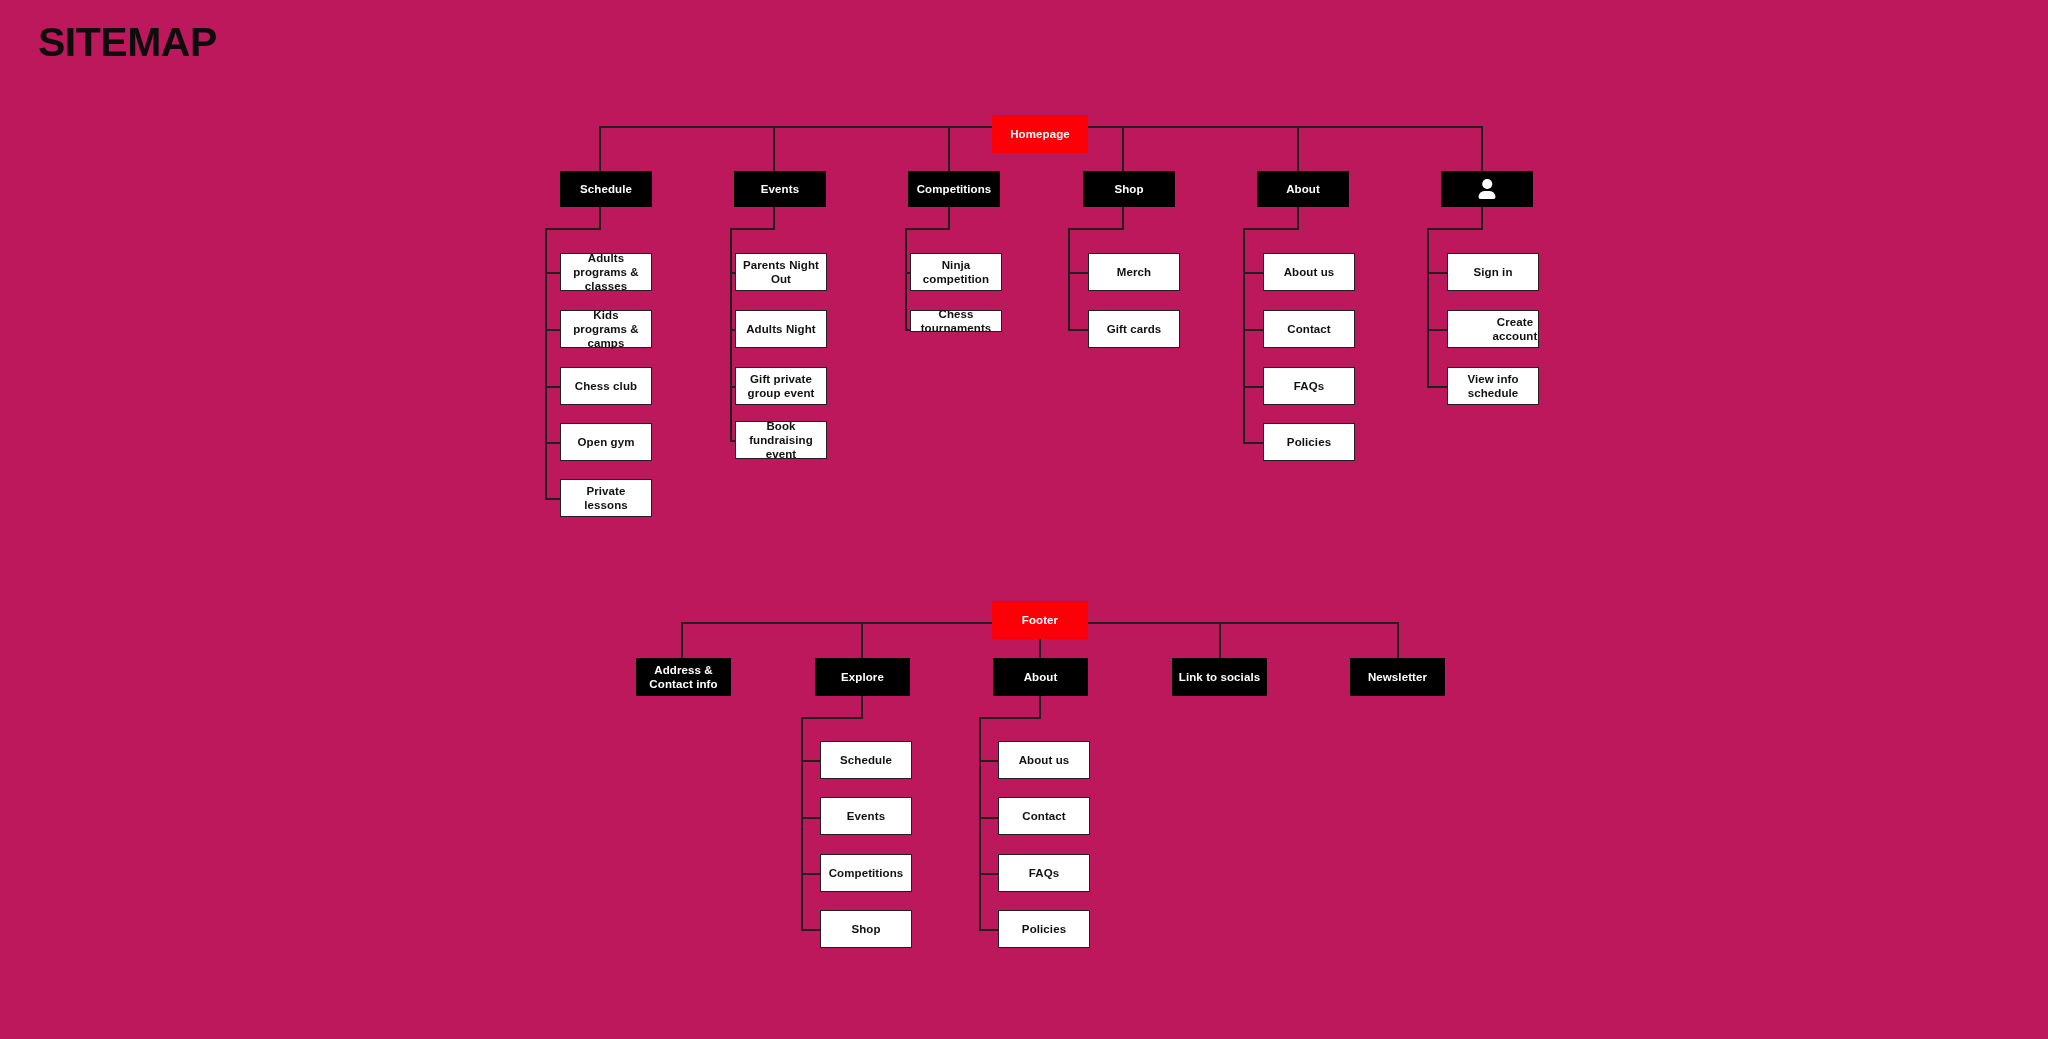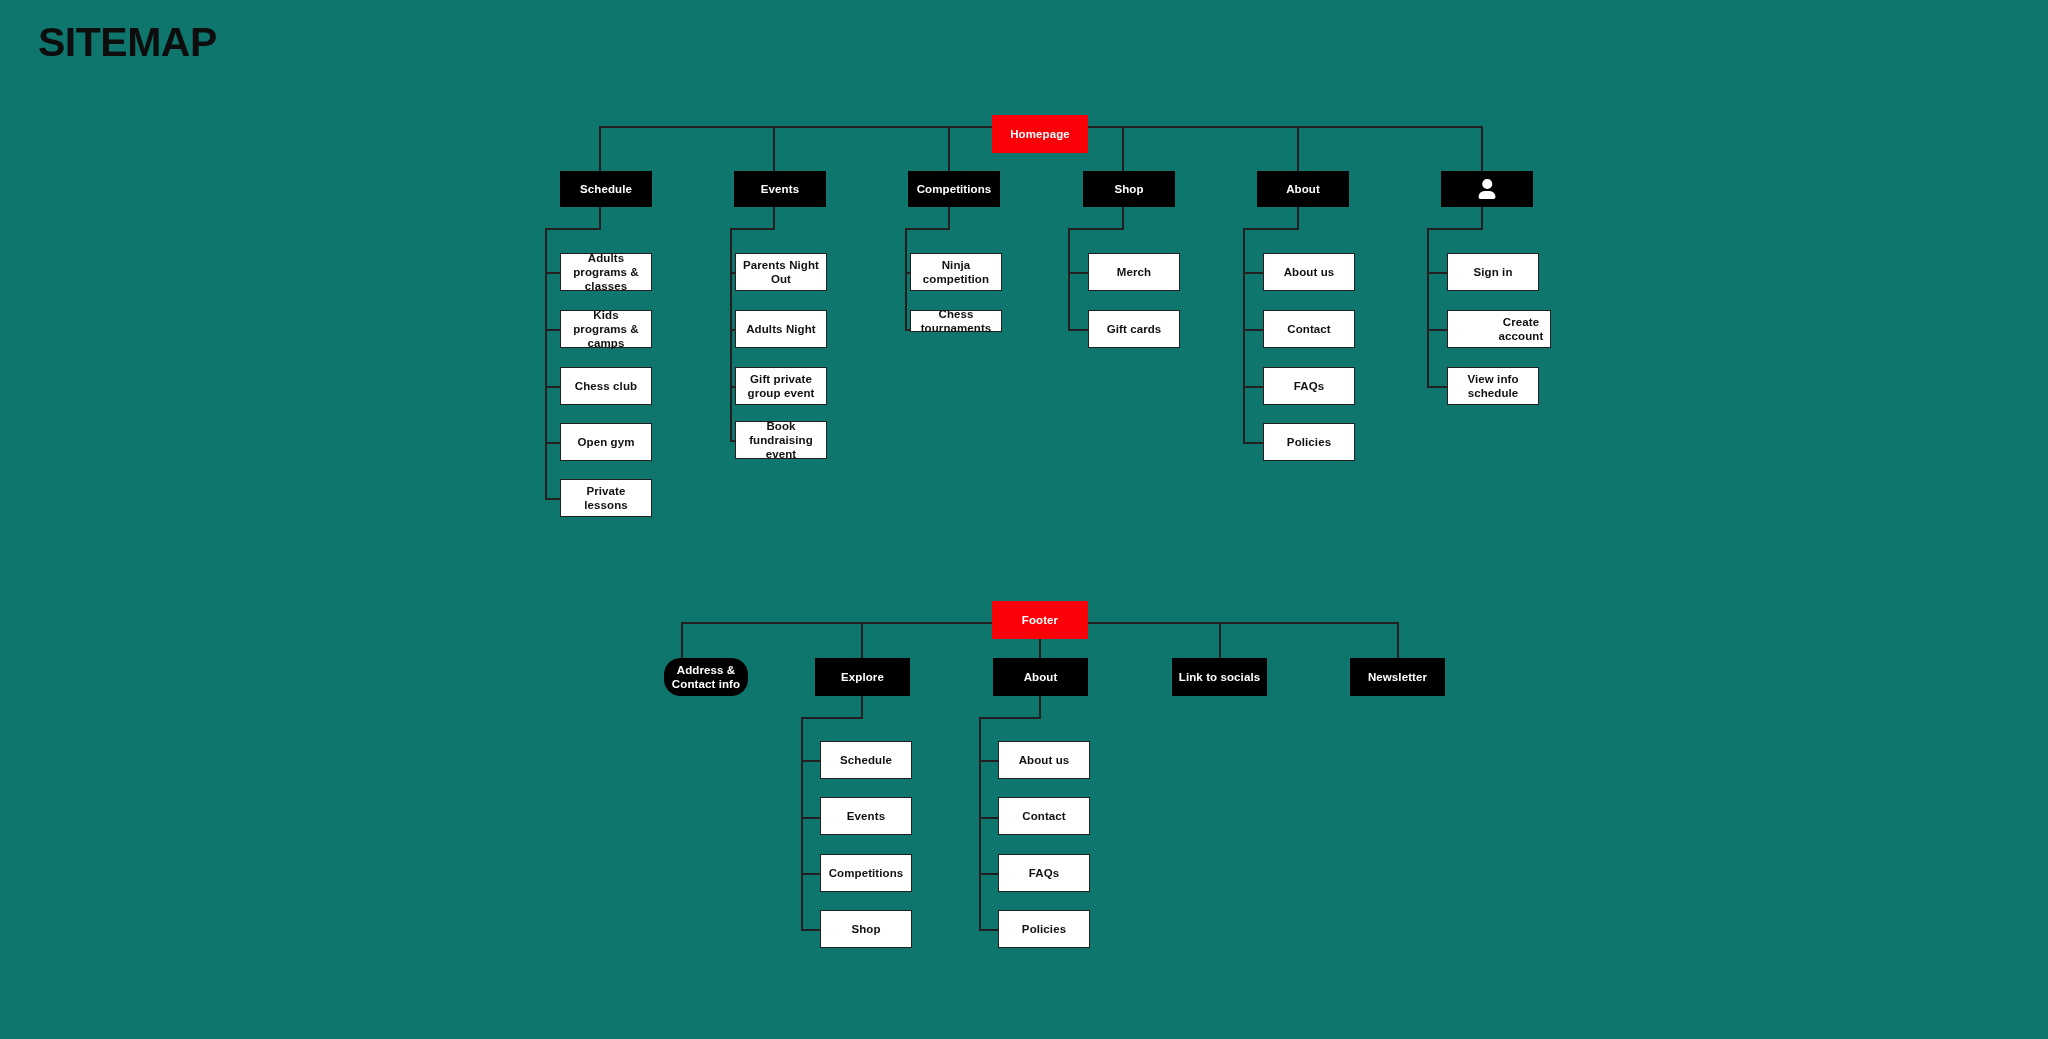--- a/index.html
+++ b/index.html
@@ -7,21 +7,21 @@
     width: 2048px;
     height: 1039px;
     background: #ffffff;
     font-family: "Liberation Sans", sans-serif;
     overflow: hidden;
   }
   #canvas {
     position: relative;
     width: 2048px;
     height: 1039px;
-    background: #0f766e;
+    background: #be185d;
   }
   .page-title {
     position: absolute;
     left: 38px;
     top: 22px;
     font-size: 41px;
     font-weight: bold;
     letter-spacing: -0.5px;
     color: #0d0d0d;
     line-height: 1;
@@ -235,21 +235,21 @@
     <div class="ln v" style="left:1481px; top:207px; height:22px;"></div>
     <div class="ln h" style="left:1427px; top:228px; width:56px;"></div>
     <div class="ln v" style="left:1427px; top:228px; height:158px;"></div>
     <div class="ln h" style="left:1427px; top:272px; width:20px;"></div>
     <div class="ln h" style="left:1427px; top:329px; width:20px;"></div>
     <div class="ln h" style="left:1427px; top:386px; width:20px;"></div>
 
     <div class="node leaf" style="left:1447px; top:253px; width:92px; height:38px;">
       <span>Sign in</span>
     </div>
-    <div class="node leaf" style="left:1447px; top:310px; width:104px; height:38px;padding-left:48px;">
+    <div class="node leaf" style="left:1447px; top:310px; width:92px; height:38px;padding-left:48px;">
       <span>Create account</span>
     </div>
     <div class="node leaf" style="left:1447px; top:367px; width:92px; height:38px;">
       <span>View info schedule</span>
     </div>
   </div>
 
   <div id="tree-footer">
 
     <div class="node root" style="left:992px; top:564px; width:96px; height:38px;text-align:center;">
@@ -258,21 +258,21 @@
 
     <div class="ln v" style="left:1039px; top:602px; height:21px;"></div>
     <div class="ln h" style="left:681px; top:622px; width:716px;"></div>
 
     <div class="ln v" style="left:681px; top:622px; height:36px;"></div>
     <div class="ln v" style="left:861px; top:622px; height:36px;"></div>
     <div class="ln v" style="left:1039px; top:622px; height:36px;"></div>
     <div class="ln v" style="left:1219px; top:622px; height:36px;"></div>
     <div class="ln v" style="left:1397px; top:622px; height:36px;"></div>
 
-    <div class="node level1" style="left:664px; top:658px; width:84px; height:38px;border-radius:16px;">
+    <div class="node level1" style="left:636px; top:658px; width:95px; height:38px;">
       <span>Address &amp; Contact info</span>
     </div>
 
     <div class="node level1" style="left:815px; top:658px; width:95px; height:38px;">
       <span>Explore</span>
     </div>
     <div class="ln v" style="left:861px; top:696px; height:22px;"></div>
     <div class="ln h" style="left:801px; top:717px; width:62px;"></div>
     <div class="ln v" style="left:801px; top:717px; height:212px;"></div>
     <div class="ln h" style="left:801px; top:760px; width:19px;"></div>

